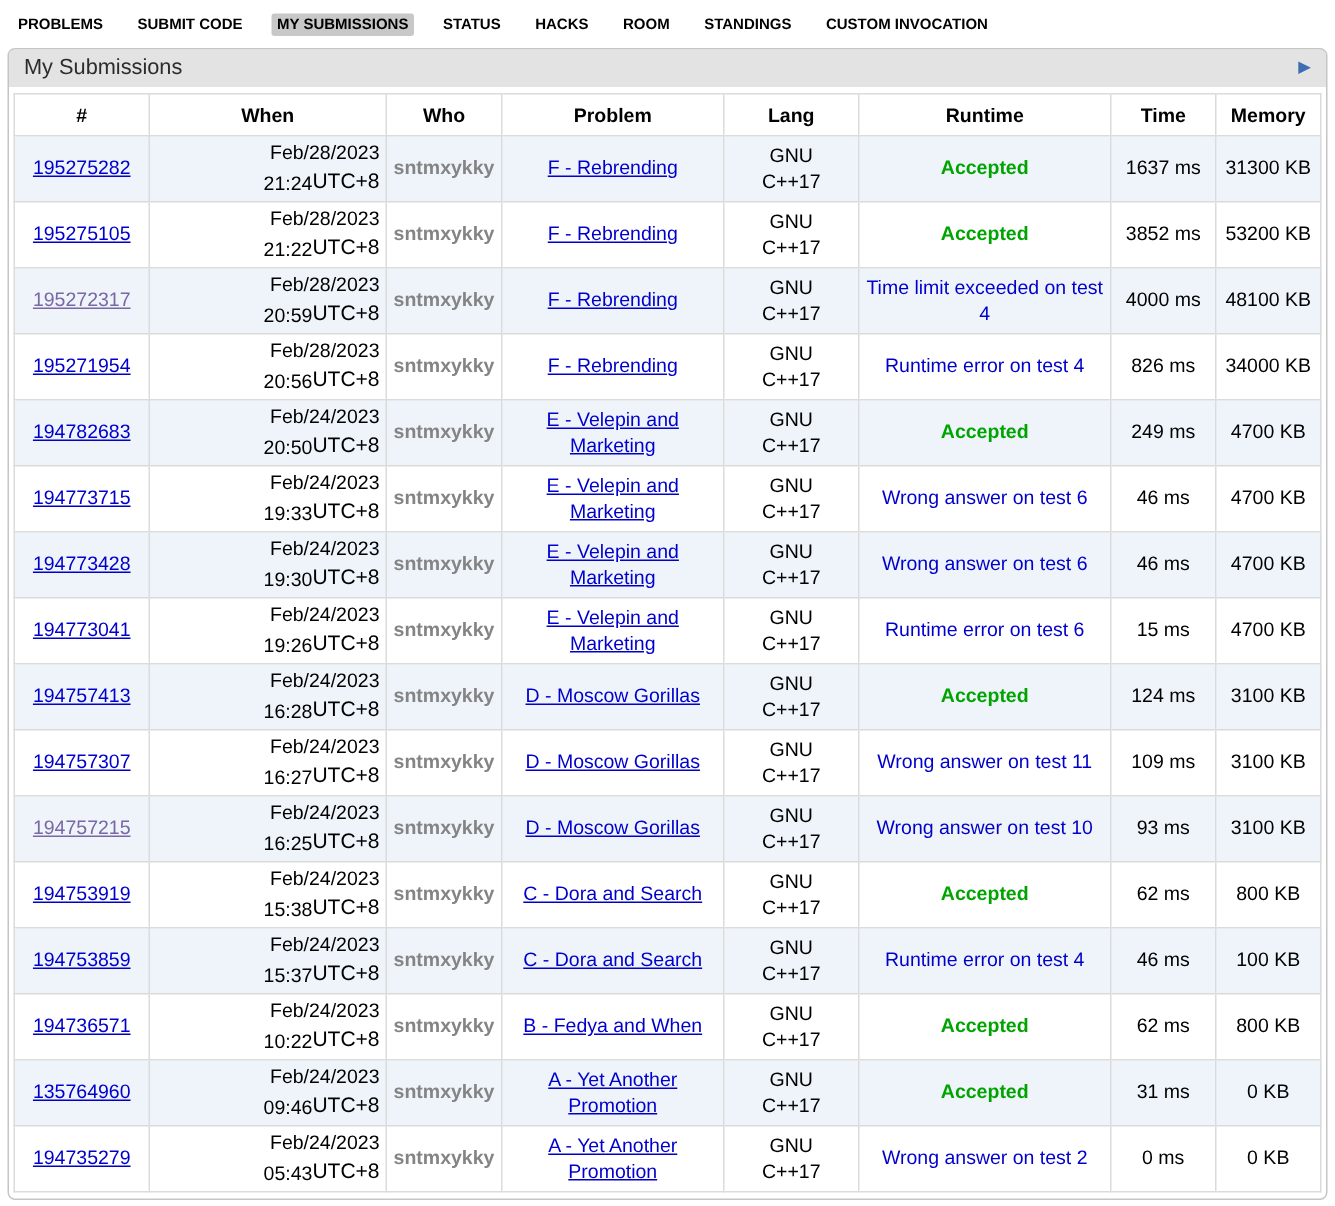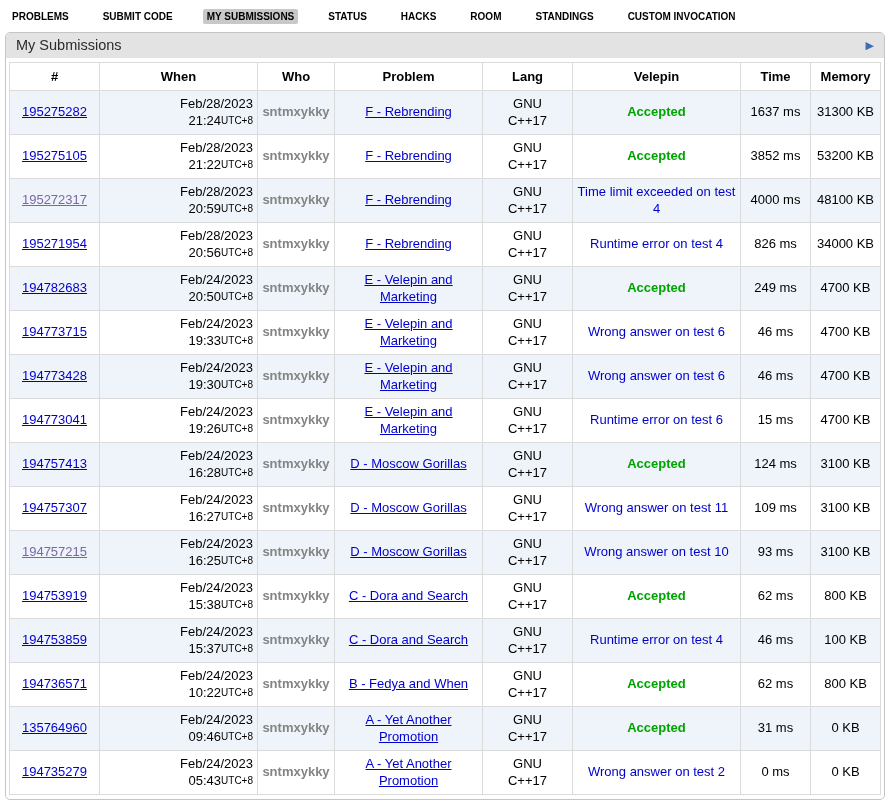--- a/index.html
+++ b/index.html
@@ -9,21 +9,21 @@
     background: #ffffff;
     color: #000;
     font-family: "Liberation Sans", sans-serif;
   }
 
   
   .topnav {
     padding: 9px 8px 8px 8px;
     display: flex;
     align-items: center;
-    gap: 26px;
+    gap: 15px;
   }
   .nav-item {
     font-size: 10px;
     font-weight: 700;
     color: #000;
     text-decoration: none;
     white-space: nowrap;
     padding: 2px 4px;
     border-radius: 2px;
     cursor: pointer;
@@ -86,21 +86,21 @@
     text-decoration: underline;
   }
   a.id-link.visited { color: var(--visited_purple, #7a67a5); }
   a.user-link {
     color: var(--user_gray, #848484);
     font-weight: 700;
     text-decoration: none;
     margin-top: 16px;
   }
   .date-line, .time-line { display: block; text-align: right; }
-  .tz { font-size: 10px; vertical-align: 1.5px; }
+  .tz { font-size: 14px; vertical-align: 1.5px; }
   .lang-inner { display: inline-block; max-width: 50px; }
   .verdict.accepted { color: var(--accepted_green, #00a400); font-weight: 700; }
   .verdict.rejected { color: var(--rejected_blue, #0000cc); }
 </style>
 </head>
 <body>
 
 <nav class="topnav">
     <a href="#" class="nav-item">PROBLEMS</a>
     <a href="#" class="nav-item">SUBMIT CODE</a>
@@ -129,21 +129,21 @@
         <col style="width:70px">
         <col style="width:70px">
     </colgroup>
     <thead>
       <tr>
         <th>#</th>
         <th>When</th>
         <th>Who</th>
         <th>Problem</th>
         <th>Lang</th>
-        <th>Velepin</th>
+        <th>Runtime</th>
         <th>Time</th>
         <th>Memory</th>
       </tr>
     </thead>
     <tbody>
         <tr class="shaded">
     <td>
       <a href="#" class="id-link">195275282</a>
     </td>
     <td class="when-cell">

